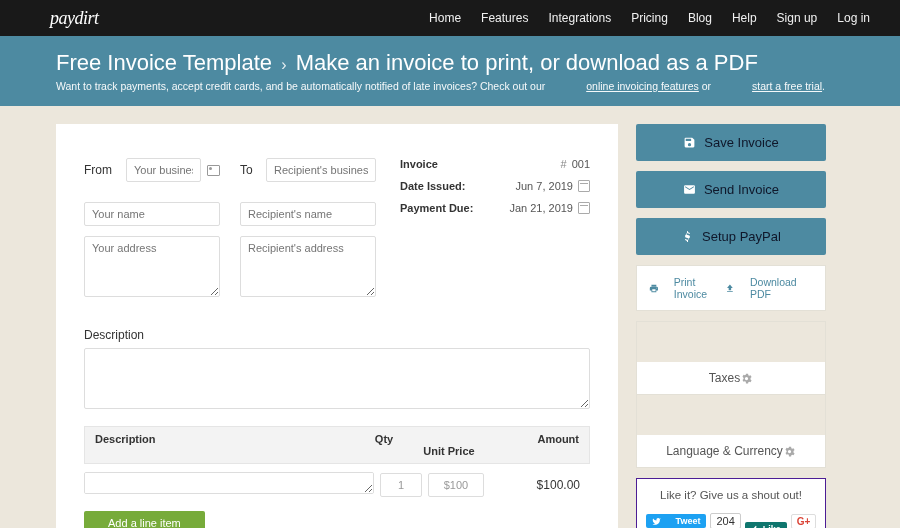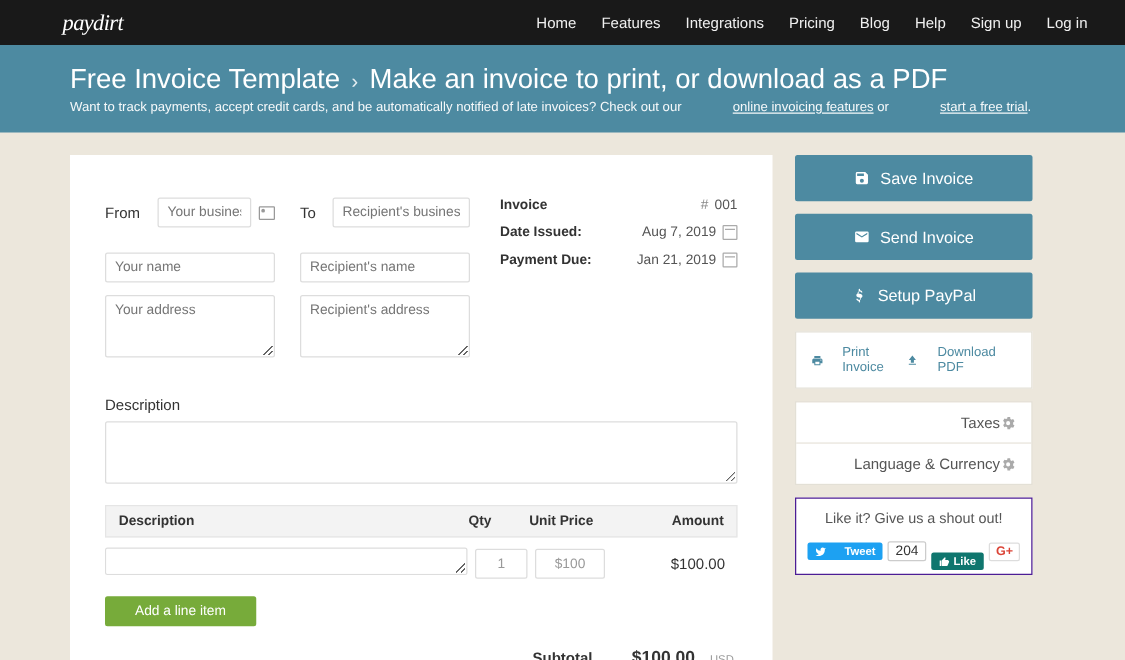--- a/index.html
+++ b/index.html
@@ -20,64 +20,64 @@
 
 .invoice { background: #fff; width: 562px; padding: 34px 28px 14px 28px; }
 .partyrow { display: flex; gap: 20px; margin-bottom: 10px; }
 .partycol { flex: 1; }
 .labelh { font-size: 12px; color: #333; display: inline-block; width: 36px; }
 .inpt { border: 1px solid #ddd; border-radius: 2px; padding: 5px 7px; font-size: 11px; color: #999; width: 100%; font-family: inherit; }
 .partytop { display: flex; align-items: center; gap: 6px; margin-bottom: 10px; }
 .partytop input { flex: 1; }
 .icon-vcard { width: 13px; height: 11px; border: 1px solid #999; border-radius: 1px; position: relative; flex-shrink: 0; }
 .icon-vcard::before { content: ""; position: absolute; left: 1px; top: 1px; width: 3px; height: 3px; background: #999; border-radius: 50%; }
-textarea.inpt { resize: both; height: 50px; }
+textarea.inpt { resize: both; height: 61px; }
 .metabox { width: 190px; font-size: 11px; }
 .metarow { display: flex; justify-content: space-between; align-items: center; margin-bottom: 10px; }
 .metarow .k { font-weight: bold; }
 .metarow .v { display: flex; align-items: center; gap: 5px; color: #555; }
 .hash { color: #888; }
 .cal-icon { width: 12px; height: 12px; display: inline-block; border: 1px solid #aaa; border-radius: 1px; position: relative; }
 .cal-icon::before { content: ""; position: absolute; top: 2px; left: 1px; right: 1px; height: 1px; background: #aaa; }
 
 .desc-label { font-size: 12px; margin: 18px 0 6px 0; }
 .desc-area { resize: both; height: 42px; }
 
 .itemhead { display: flex; background: #f3f3f3; border: 1px solid #e5e5e5; padding: 6px 10px; font-size: 11px; font-weight: bold; margin-top: 14px; }
 .col-desc { flex: 1; }
 .col-qty { width: 50px; text-align: center; }
-.col-up { width: 80px; text-align: center; }
+.col-up { width: 80px; text-align: center; margin-top: 12px; }
 .col-amt { width: 90px; text-align: right; }
 
 .itemrow { display: flex; align-items: center; padding: 8px 10px 8px 0; gap: 6px; }
 .itemrow .d { flex: 1; }
 .itemrow .d textarea { height: 22px; resize: both; }
 .qty-in, .up-in { text-align: center; }
 .qty-in { width: 42px; }
 .up-in { width: 56px; }
 .amt-cell { width: 90px; text-align: right; font-size: 12px; }
 
 .addbtn { background: #77ab3a; color: #fff; border: none; border-radius: 2px; padding: 6px 24px; font-size: 11px; cursor: pointer; margin: 6px 0 0 0; }
 
 .totals { margin-top: 12px; }
 .totrow { display: flex; justify-content: flex-end; align-items: baseline; gap: 12px; padding: 4px 0; }
 .totrow .lbl { font-size: 12px; font-weight: bold; width: 70px; text-align: right; }
 .totrow .val { font-size: 14px; font-weight: bold; width: 70px; text-align: right; }
 .totrow .cur { font-size: 9px; color: #999; width: 22px; }
 
 .sidebar { width: 190px; display: flex; flex-direction: column; gap: 10px; }
-.bigbtn { background: #4d8aa1; color: #ffffff; border: none; padding: 11px 0; font-size: 13px; border-radius: 2px; cursor: pointer; display: flex; align-items: center; justify-content: center; gap: 8px; }
+.bigbtn { background: #4d8aa1; color: #0f172a; border: none; padding: 11px 0; font-size: 13px; border-radius: 2px; cursor: pointer; display: flex; align-items: center; justify-content: center; gap: 8px; }
 .bigbtn svg { width: 13px; height: 13px; fill: #fff; }
 
 .utilrow { background: #fff; border: 1px solid #e3e0d6; padding: 10px 12px; display: flex; justify-content: space-between; font-size: 10.5px; color: #4d8aa1; }
 .utilrow span { display: flex; align-items: center; gap: 15px; cursor: pointer; }
 .utilrow svg { width: 11px; height: 11px; fill: #4d8aa1; }
 
 .settingspanel { border: 1px solid #e3e0d6; }
-.settingsrow { background: #fff; padding: 9px 12px; display: flex; justify-content: flex-end; align-items: center; font-size: 12px; color: #555; border-bottom: 1px solid #e3e0d6; }
+.settingsrow { background: #fff; padding: 9px 12px; display: flex; justify-content: center; align-items: center; font-size: 12px; color: #555; border-bottom: 1px solid #e3e0d6; margin-top: 40px; }
 .settingsrow:last-child { border-bottom: none; }
 .gear { width: 13px; height: 13px; display: inline-block; }
 .gear svg { fill: #aaa; }
 
 .shout { background: #fff; border: 1px solid #4c1d95; padding: 10px 12px; }
 .shout h4 { font-size: 11.5px; font-weight: normal; color: #555; text-align: center; margin-bottom: 12px; }
 .social { display: flex; align-items: center; justify-content: center; gap: 4px; }
 .tweetbtn { background: #1da1f2; color: #fff; font-size: 9px; font-weight: bold; padding: 2px 6px; border-radius: 2px; display: flex; align-items: center; gap: 15px; }
 .countbox { border: 1px solid #ccc; font-size: 11px; padding: 1px 5px; border-radius: 2px; background: #fff; position: relative; }
 .likebtn { background: #0f766e; color: #fff; font-size: 9px; font-weight: bold; padding: 2px 6px; border-radius: 2px; display: flex; align-items: center; gap: 3px; position: relative; top: 8px; }
@@ -143,21 +143,21 @@
         <div class="metarow">
           <span class="k">Invoice</span>
           <span class="v">
               <span class="hash">#</span> 
               <span>001</span>
             </span>
         </div>
         <div class="metarow">
           <span class="k">Date Issued:</span>
           <span class="v">
-              <span>Aug 7, 2019</span>
+              <span>Jun 7, 2019</span>
               <span class="cal-icon"></span>
             </span>
         </div>
         <div class="metarow">
           <span class="k">Payment Due:</span>
           <span class="v">
               <span>Jan 21, 2019</span>
               <span class="cal-icon"></span>
             </span>
         </div>

